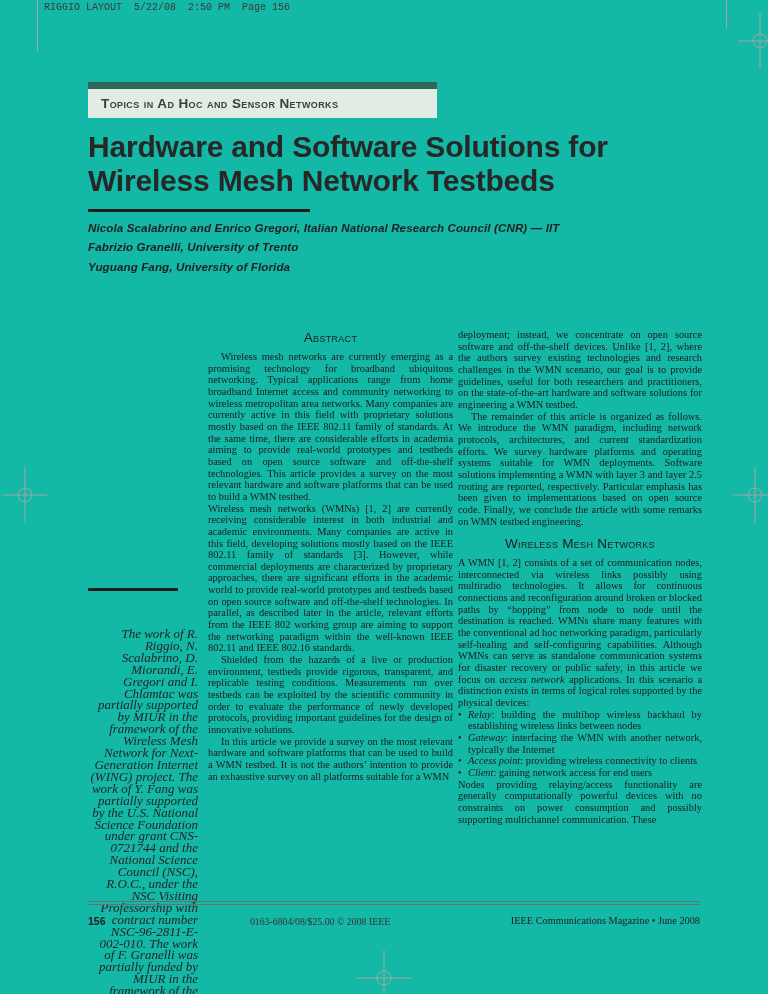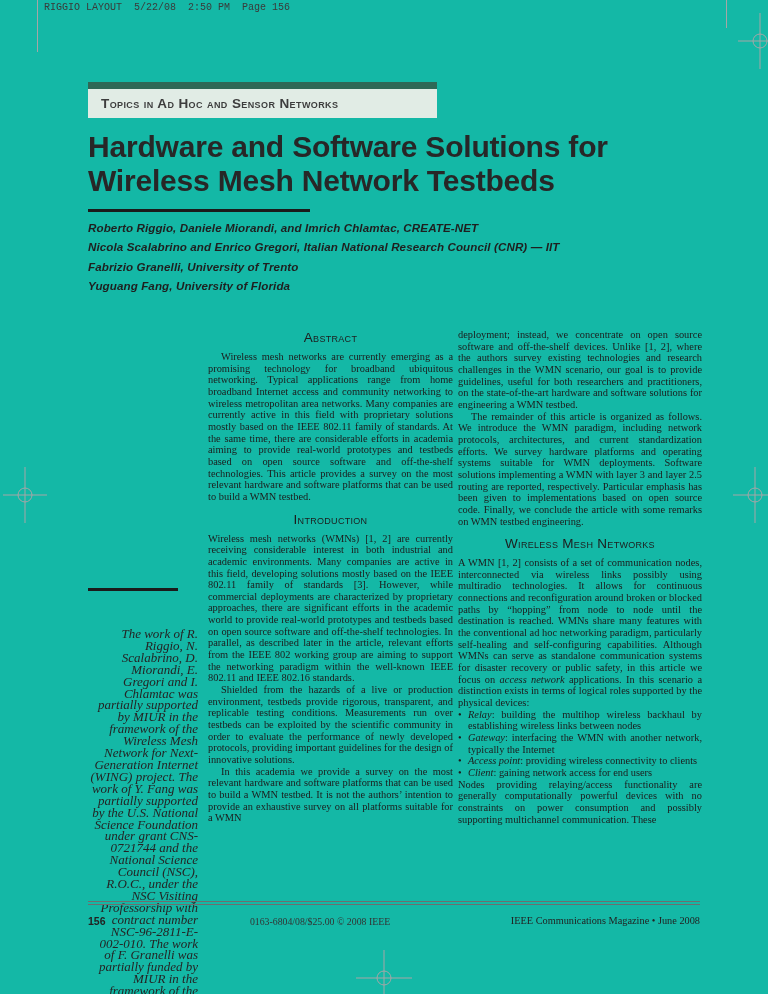--- a/index.html
+++ b/index.html
@@ -91,36 +91,34 @@
     <div class="banner-bar"></div>
     <div class="banner-box">
       <span class="banner-label">Topics in Ad Hoc and Sensor Networks</span>
     </div>
   </div>
 
   <h1 class="title"><span>Hardware and Software Solutions for</span><br><span>Wireless Mesh Network Testbeds</span></h1>
 
   <div class="author-rule"></div>
   <div class="authors">
-    <div>Roberto Riggio, Daniele Miorandi, and Imrich Chlamtac, CREATE-NET</div>
     <div>Nicola Scalabrino and Enrico Gregori, Italian National Research Council (CNR) — IIT</div>
     <div>Fabrizio Granelli, University of Trento</div>
     <div>Yuguang Fang, University of Florida</div>
   </div>
 
   <div class="note-rule"></div>
   <div class="margin-note">The work of R. Riggio, N. Scalabrino, D. Miorandi, E. Gregori and I. Chlamtac was partially supported by MIUR in the framework of the Wireless Mesh Network for Next-Generation Internet (WING) project. The work of Y. Fang was partially supported by the U.S. National Science Foundation under grant CNS-0721744 and the National Science Council (NSC), R.O.C., under the NSC Visiting Professorship with contract number NSC-96-2811-E-002-010. The work of F. Granelli was partially funded by MIUR in the framework of the Wireless 802.16 Multi-Antenna Mesh Networks (WOMEN) project.</div>
 
   <div class="col col-left">
     <h2 class="sec">Abstract</h2>
     <p class="ind">Wireless mesh networks are currently emerging as a promising technology for broadband ubiquitous networking. Typical applications range from home broadband Internet access and community networking to wireless metropolitan area networks. Many companies are currently active in this field with proprietary solutions mostly based on the IEEE 802.11 family of standards. At the same time, there are considerable efforts in academia aiming to provide real-world prototypes and testbeds based on open source software and off-the-shelf technologies. This article provides a survey on the most relevant hardware and software platforms that can be used to build a WMN testbed.</p>
-    <h2 class="sec mid">Introduction</h2>
     <p>Wireless mesh networks (WMNs) [1, 2] are currently receiving considerable interest in both industrial and academic environments. Many companies are active in this field, developing solutions mostly based on the IEEE 802.11 family of standards [3]. However, while commercial deployments are characterized by proprietary approaches, there are significant efforts in the academic world to provide real-world prototypes and testbeds based on open source software and off-the-shelf technologies. In parallel, as described later in the article, relevant efforts from the IEEE 802 working group are aiming to support the networking paradigm within the well-known IEEE 802.11 and IEEE 802.16 standards.</p>
     <p class="ind">Shielded from the hazards of a live or production environment, testbeds provide rigorous, transparent, and replicable testing conditions. Measurements run over testbeds can be exploited by the scientific community in order to evaluate the performance of newly developed protocols, providing important guidelines for the design of innovative solutions.</p>
-    <p class="ind">In this academia we provide a survey on the most relevant hardware and software platforms that can be used to build a WMN testbed. It is not the authors’ intention to provide an exhaustive survey on all platforms suitable for a WMN</p>
+    <p class="ind">In this article we provide a survey on the most relevant hardware and software platforms that can be used to build a WMN testbed. It is not the authors’ intention to provide an exhaustive survey on all platforms suitable for a WMN</p>
   </div>
 
   <div class="col col-right">
     <p>deployment; instead, we concentrate on open source software and off-the-shelf devices. Unlike [1, 2], where the authors survey existing technologies and research challenges in the WMN scenario, our goal is to provide guidelines, useful for both researchers and practitioners, on the state-of-the-art hardware and software solutions for engineering a WMN testbed.</p>
     <p class="ind">The remainder of this article is organized as follows. We introduce the WMN paradigm, including network protocols, architectures, and current standardization efforts. We survey hardware platforms and operating systems suitable for WMN deployments. Software solutions implementing a WMN with layer 3 and layer 2.5 routing are reported, respectively. Particular emphasis has been given to implementations based on open source code. Finally, we conclude the article with some remarks on WMN testbed engineering.</p>
     <h2 class="sec mid">Wireless Mesh Networks</h2>
     <p><span>A WMN [1, 2] consists of a set of communication nodes, interconnected via wireless links possibly using multiradio technologies. It allows for continuous connections and reconfiguration around broken or blocked paths by “hopping” from node to node until the destination is reached. WMNs share many features with the conventional ad hoc networking paradigm, particularly self-healing and self-configuring capabilities. Although WMNs can serve as standalone communication systems for disaster recovery or public safety, in this article we focus on </span><i>access network</i><span> applications. In this scenario a distinction exists in terms of logical roles supported by the physical devices:</span></p>
     <ul class="roles">
       <li><span class="blt">•</span><i>Relay</i><span>: building the multihop wireless backhaul by establishing wireless links between nodes</span></li>
       <li><span class="blt">•</span><i>Gateway</i><span>: interfacing the WMN with another network, typically the Internet</span></li>

